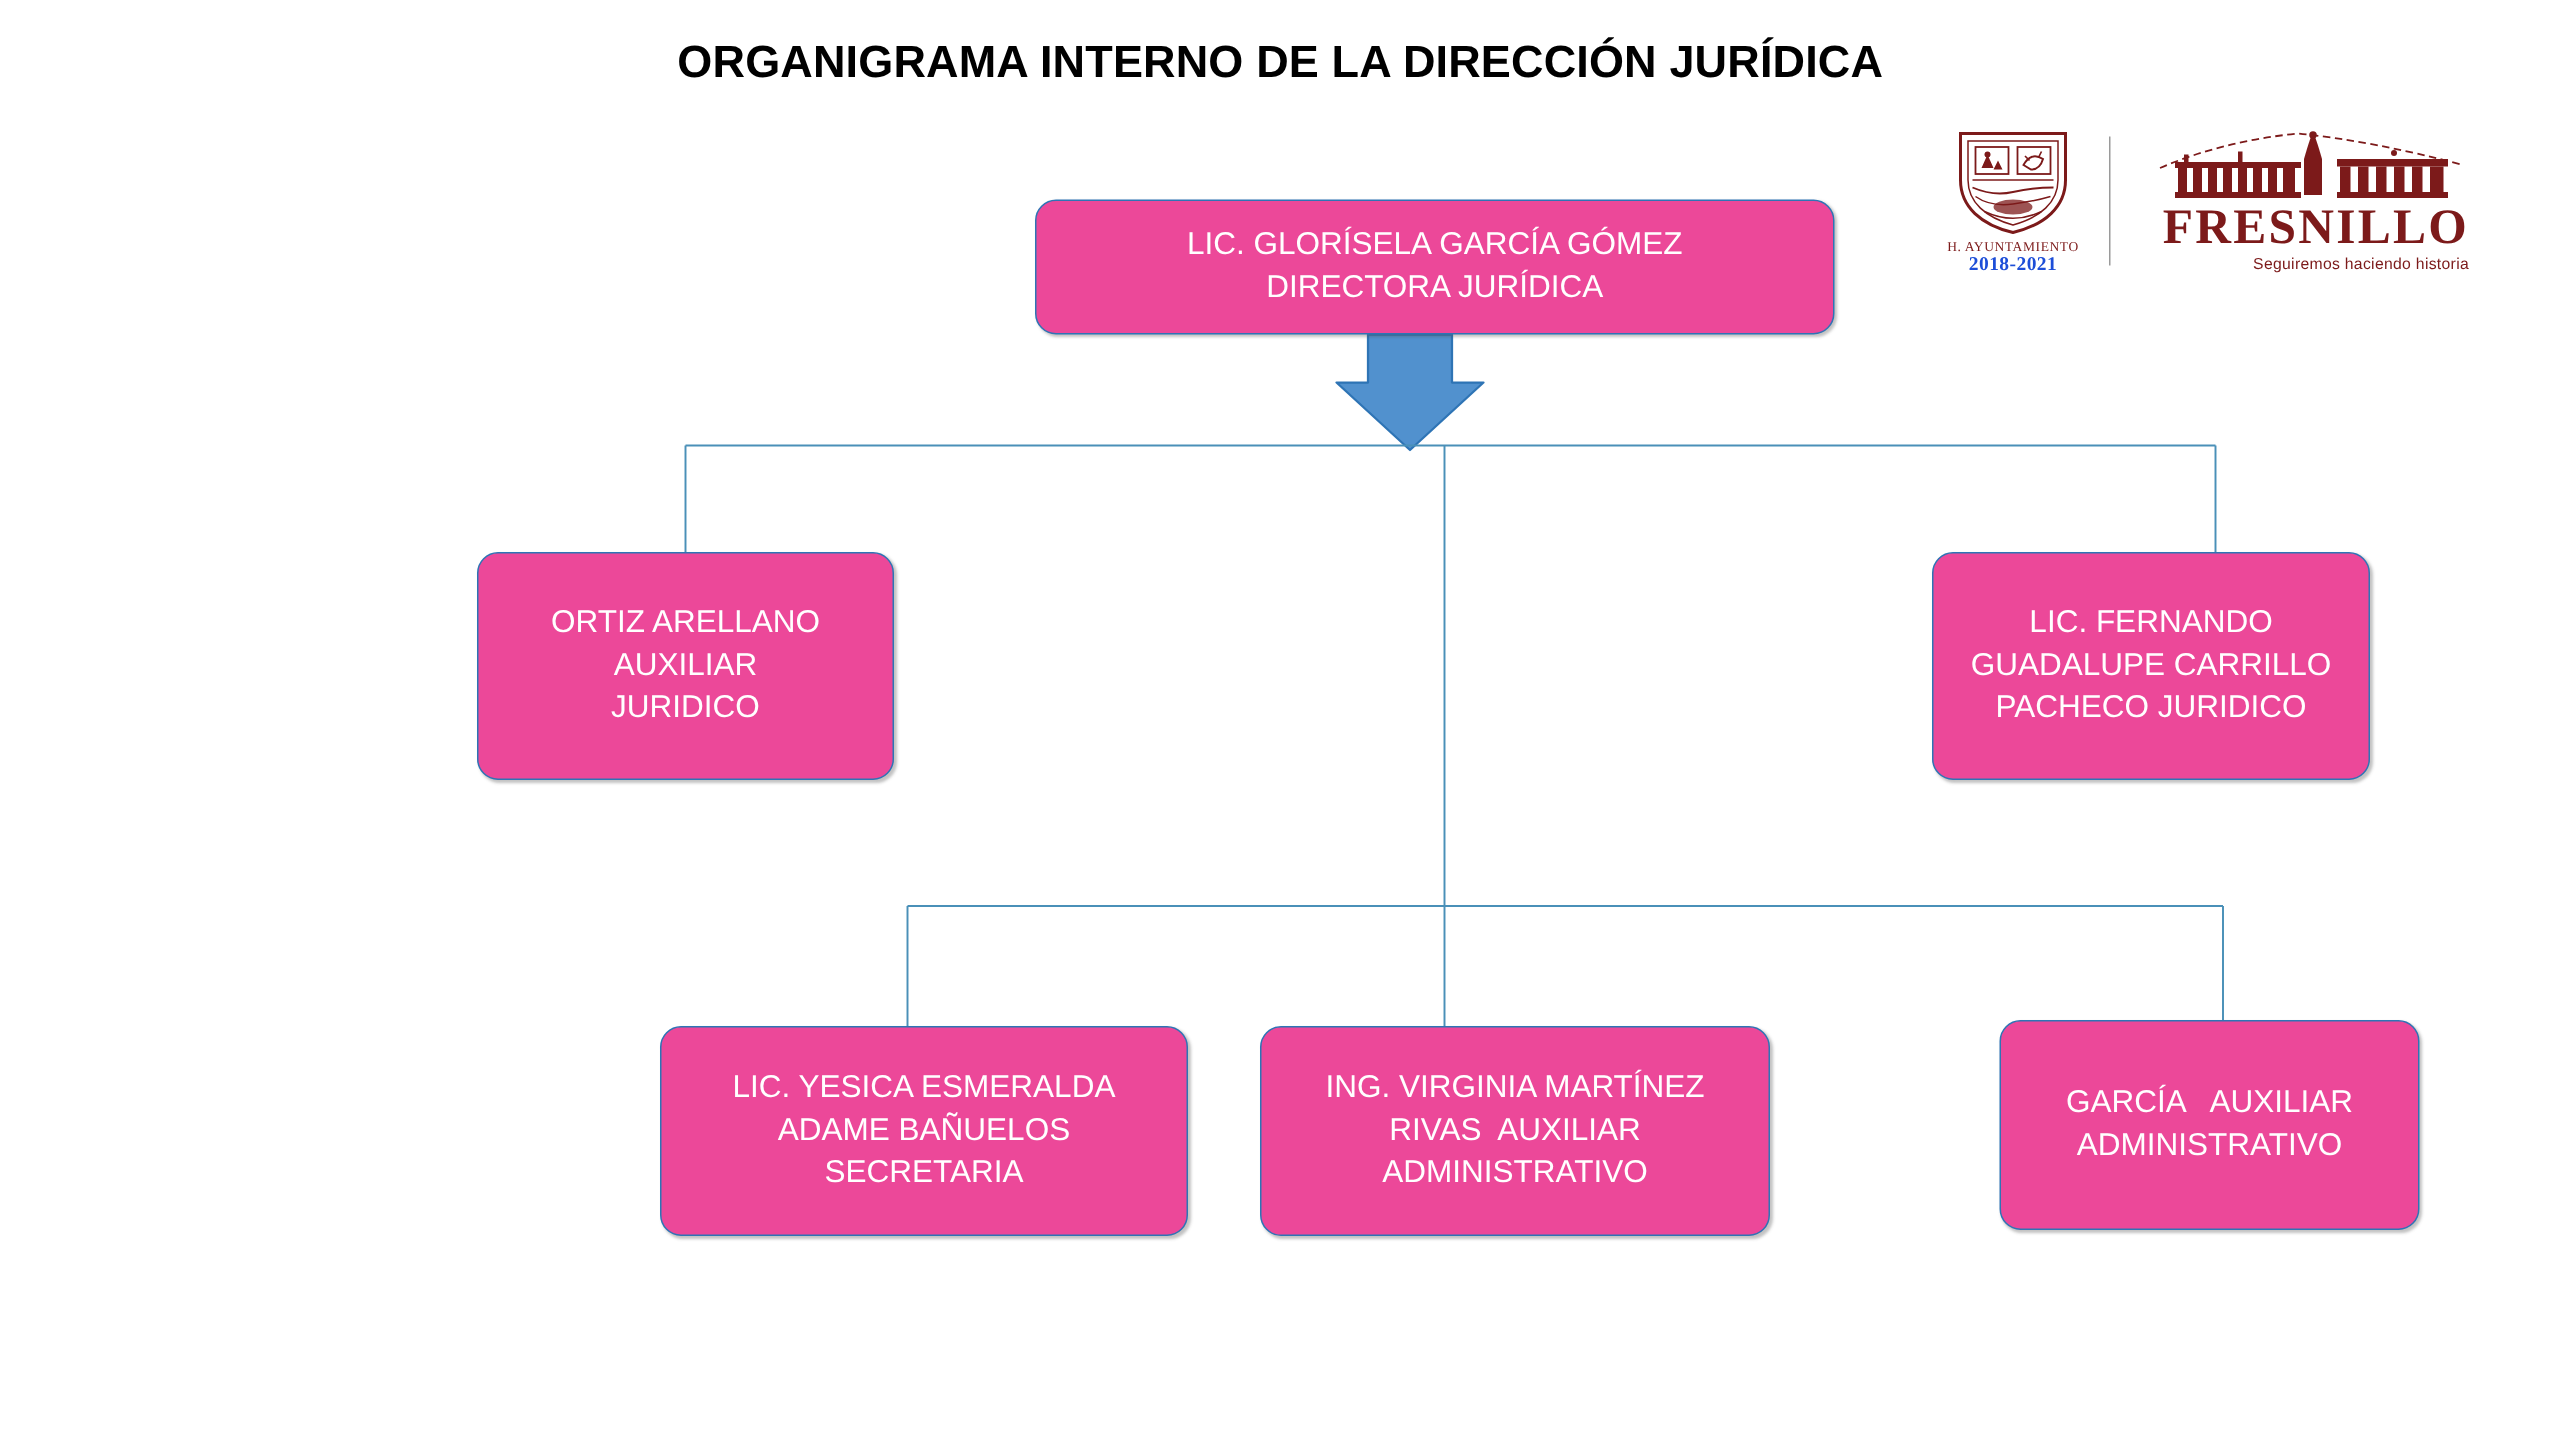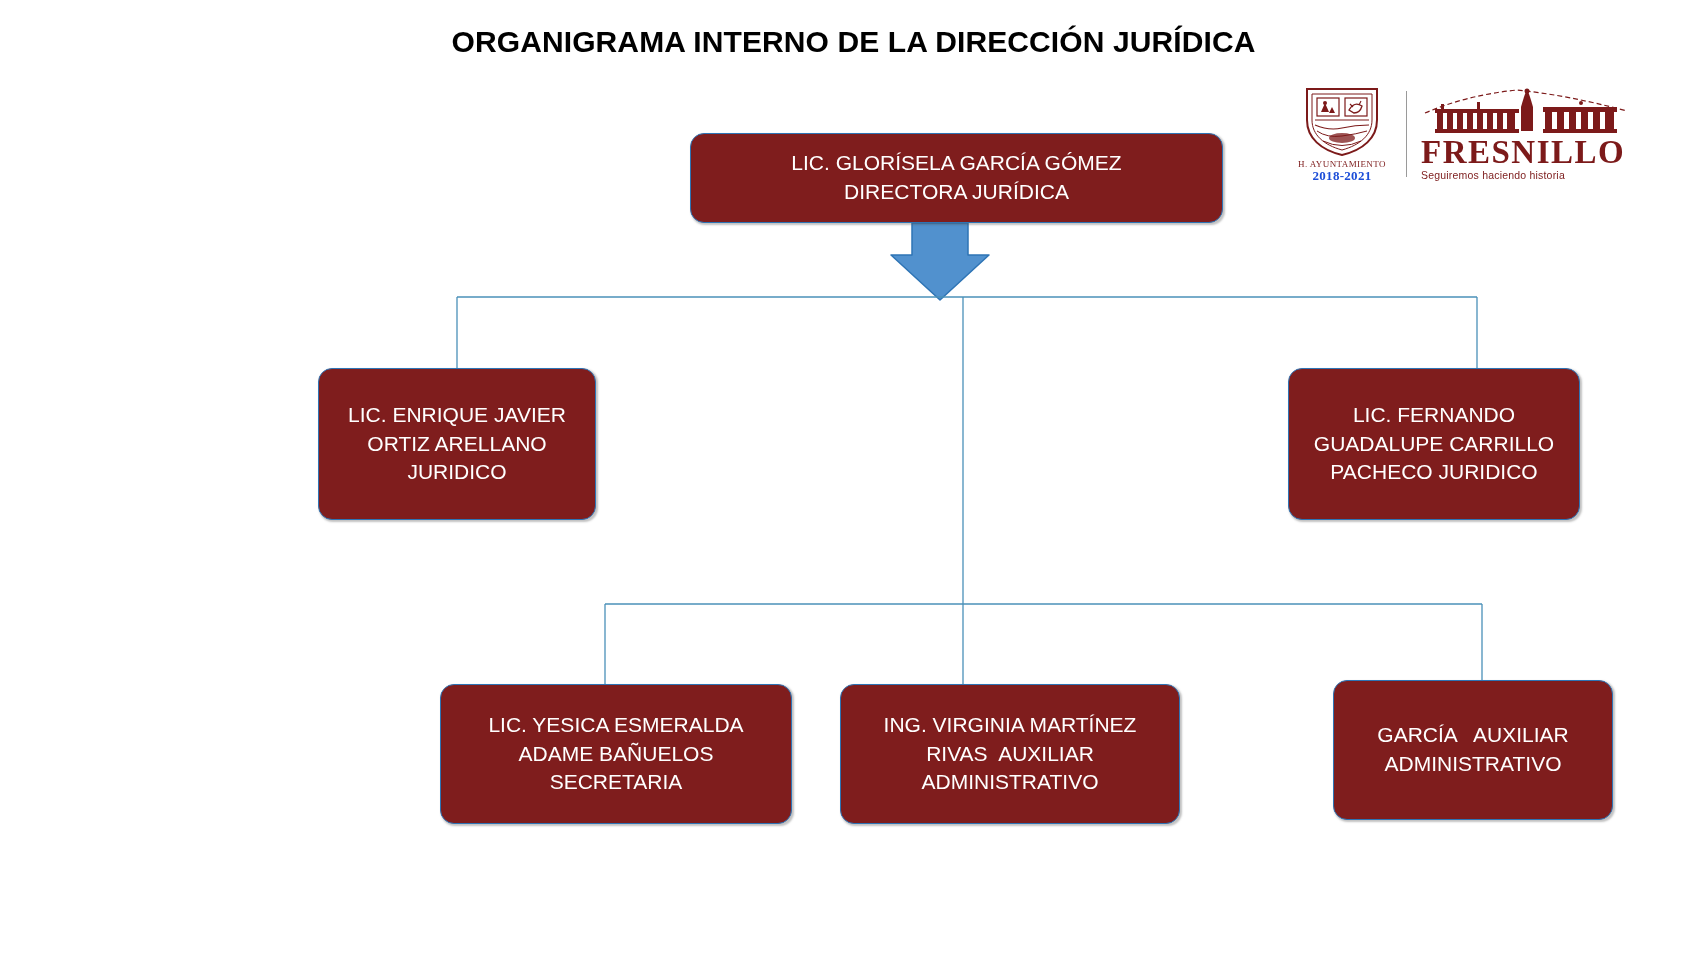--- a/index.html
+++ b/index.html
@@ -68,21 +68,21 @@
     line-height: 1.05;
   }
   .logo-divider {
     width: 1px;
     height: 86px;
     background: #9a9a9a;
   }
   .fresnillo-block {
     display: flex;
     flex-direction: column;
-    align-items: flex-start;
+    align-items: flex-end;
     justify-content: center;
     width: 225px;
   }
   .fresnillo-word {
     color: #7c1a1a;
     font-family: "Liberation Serif", serif;
     font-weight: bold;
     font-size: 33px;
     line-height: 0.95;
     letter-spacing: 1.5px;
@@ -99,21 +99,21 @@
   
   #wires {
     position: absolute;
     left: 0; top: 0;
     width: 1707px; height: 960px;
   }
 
   
   .node {
     position: absolute;
-    background: #7f1d1d;
+    background: #ec4899;
     border: 1.5px solid #2E74B5;
     border-radius: 14px;
     color: #ffffff;
     display: flex;
     align-items: center;
     justify-content: center;
     text-align: center;
     font-size: 21px;
     line-height: 1.36;
     box-shadow: 1.5px 1.5px 2px rgba(80,80,80,0.35);
@@ -216,22 +216,22 @@
 
   <div class="node" id="node-director">
     <div class="lines">
       <span class="ln">LIC. GLORÍSELA GARCÍA GÓMEZ</span>
       <span class="ln">DIRECTORA JURÍDICA</span>
     </div>
   </div>
 
   <div class="node" id="node-left">
     <div class="lines">
-      <span class="ln">LIC. ENRIQUE JAVIER</span>
       <span class="ln">ORTIZ ARELLANO</span>
+      <span class="ln">AUXILIAR</span>
       <span class="ln">JURIDICO</span>
     </div>
   </div>
 
   <div class="node" id="node-right">
     <div class="lines">
       <span class="ln">LIC. FERNANDO</span>
       <span class="ln">GUADALUPE CARRILLO</span>
       <span class="ln">PACHECO JURIDICO</span>
     </div>

